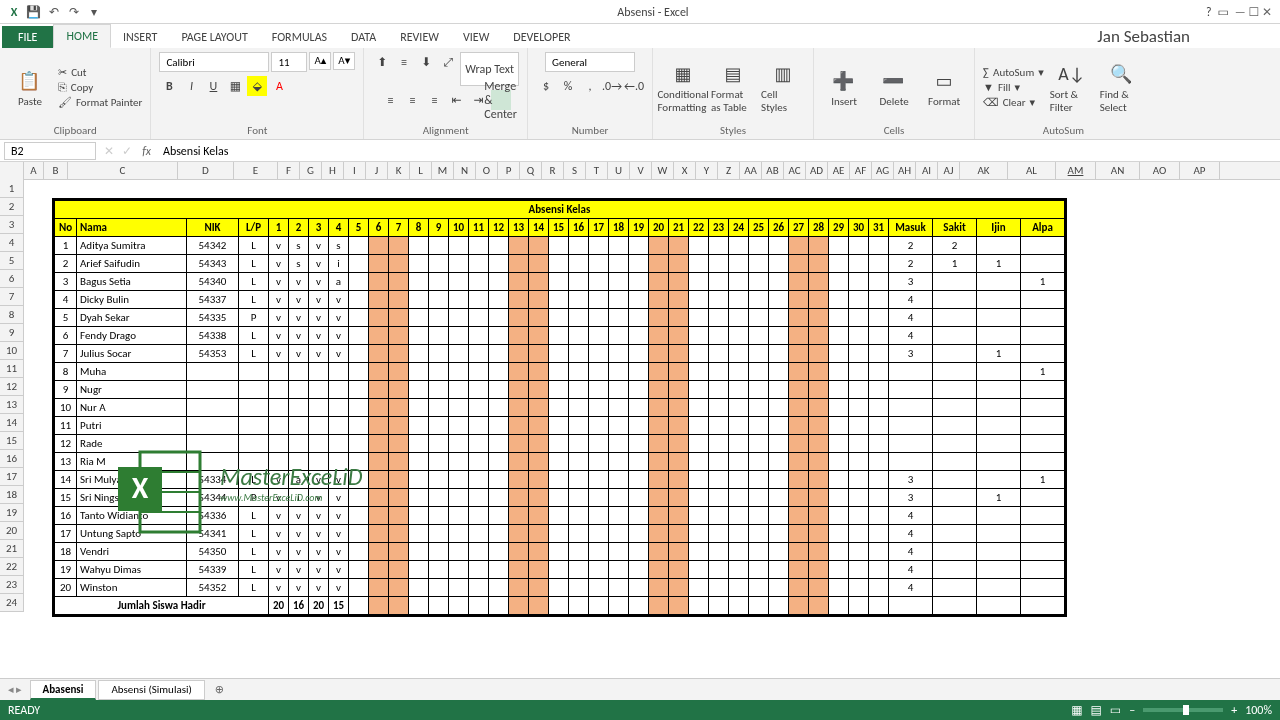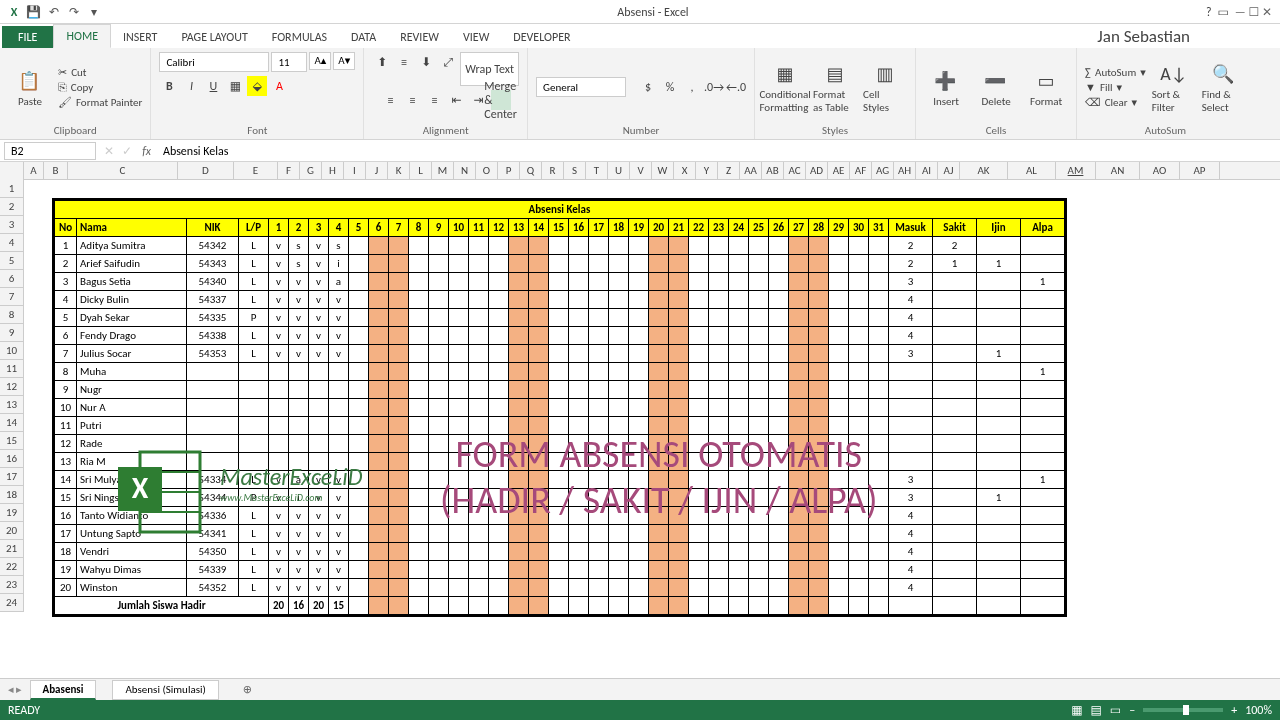--- a/index.html
+++ b/index.html
@@ -60,21 +60,21 @@
 .sheet .nik { width:52px; }
 .sheet .lp { width:30px;margin-left:48px; }
 .sheet .day { width:20px; }
 .sheet .orange { background:#f4b183; }
 .sheet .no { width:22px; }
 .sheet .sum { width:44px; }
 
 
 .sheettabs { position:absolute; bottom:20px; left:0; right:0; height:22px; background:#f3f3f3; border-top:1px solid #ccc; display:flex; align-items:center; font-size:11px; }
 .sheettabs .nav { padding:0 8px; color:#888; }
-.sheettabs .stab { padding:2px 12px; border:1px solid #ccc; background:#fff; margin-right:16px; }
+.sheettabs .stab { padding:2px 12px; border:1px solid #ccc; background:#fff; margin-right:2px; }
 .sheettabs .stab.active { font-weight:bold; border-bottom:2px solid #217346; }
 .sheettabs .add { padding:0 8px; color:#666; }
 
 
 .status { position:absolute; bottom:0; left:0; right:0; height:20px; background:#217346; color:#fff; display:flex; align-items:center; font-size:12px; padding:0 8px; }
 .status .right { margin-left:auto; display:flex; align-items:center; gap:8px; }
 .status .zoom { width:80px; height:4px; background:#4a9a6f; position:relative; }
 .status .zoom::after { content:""; position:absolute; left:50%; top:-3px; width:6px; height:10px; background:#fff; }
 
 
@@ -188,21 +188,21 @@
         <span>≡</span>
         <span>⇤</span>
         <span>⇥</span>
         <span class="merge">Merge &amp; Center</span>
       </div>
     </div>
     <div class="label">Alignment</div>
   </div>
 
   <div class="group">
-    <div class="body" style="flex-direction:row;gap:12px">
+    <div class="body" style="flex-direction:column;gap:4px">
       <div class="fontsel" style="width:90px">General</div>
       <div class="iconrow">
         <span>$</span>
         <span>%</span>
         <span>,</span>
         <span>.0→</span>
         <span>←.0</span>
       </div>
     </div>
     <div class="label">Number</div>
@@ -1265,24 +1265,20 @@
       <line x1="30" y1="30" x2="90" y2="30" stroke="#2e7d32" stroke-width="2"></line>
       <line x1="30" y1="50" x2="90" y2="50" stroke="#2e7d32" stroke-width="2"></line>
       <line x1="30" y1="70" x2="90" y2="70" stroke="#2e7d32" stroke-width="2"></line>
       <rect x="8" y="25" width="44" height="44" fill="#2e7d32"></rect>
       <text x="30" y="56" text-anchor="middle" fill="#fff" font-size="30" font-weight="bold">X</text>
     </svg>
     <div class="brand">
       <span>MasterExceLiD</span>
       <small>www.MasterExceLiD.com</small>
     </div>
-    <div class="big">
-      <div>FORM ABSENSI OTOMATIS</div>
-      <div>(HADIR / SAKIT / IJIN / ALPA)</div>
-    </div>
   </div>
 </div>
 
 <div class="sheettabs">
   <span class="nav">◂ ▸</span>
   <div id="stabs" style="display:flex">
       <div class="stab active">Abasensi</div>
       <div class="stab">Absensi (Simulasi)</div>
     </div>
   <span class="add">⊕</span>

